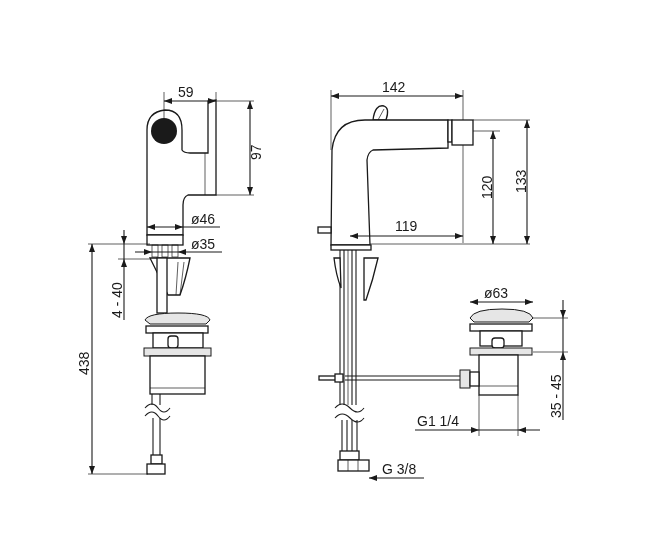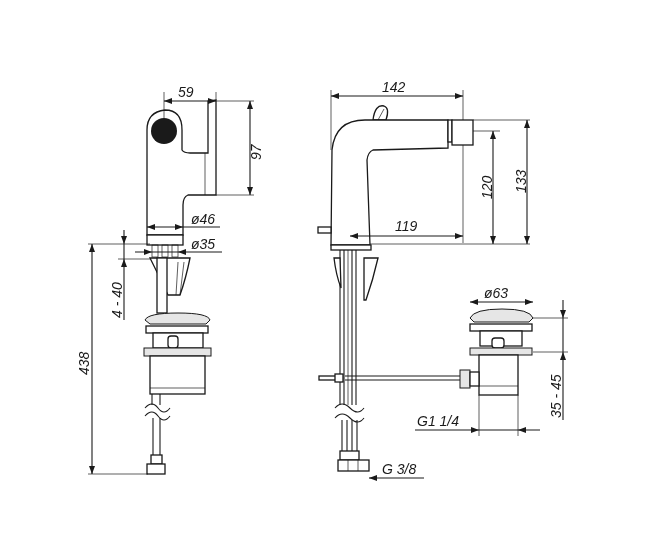--- a/index.html
+++ b/index.html
@@ -1,16 +1,16 @@
 <!DOCTYPE html>
 <html><head>
   <meta charset="utf-8">
   <style>
     html, body { margin: 0; padding: 0; background: #ffffff; }
-    .canvas { position: relative; width: 645px; height: 541px; background: #ffffff; overflow: hidden; font-style: italic; }
+    .canvas { position: relative; width: 645px; height: 541px; background: #ffffff; overflow: hidden; }
     svg { position: absolute; left: 0; top: 0; }
     .dim { font-family: "Liberation Sans", sans-serif; font-size: 14px; fill: #1a1a1a; }
     .ln { stroke: #1a1a1a; fill: none; stroke-width: 1.1; }
     .thin { stroke: #1a1a1a; fill: none; stroke-width: 0.7; }
     .body { stroke: #1a1a1a; fill: #ffffff; stroke-width: 1.3; }
     .fillgrey { stroke: #1a1a1a; fill: #e6e6e6; stroke-width: 1; }
     .arrow { fill: #1a1a1a; stroke: none; }
   </style>
 </head>
 <body>

